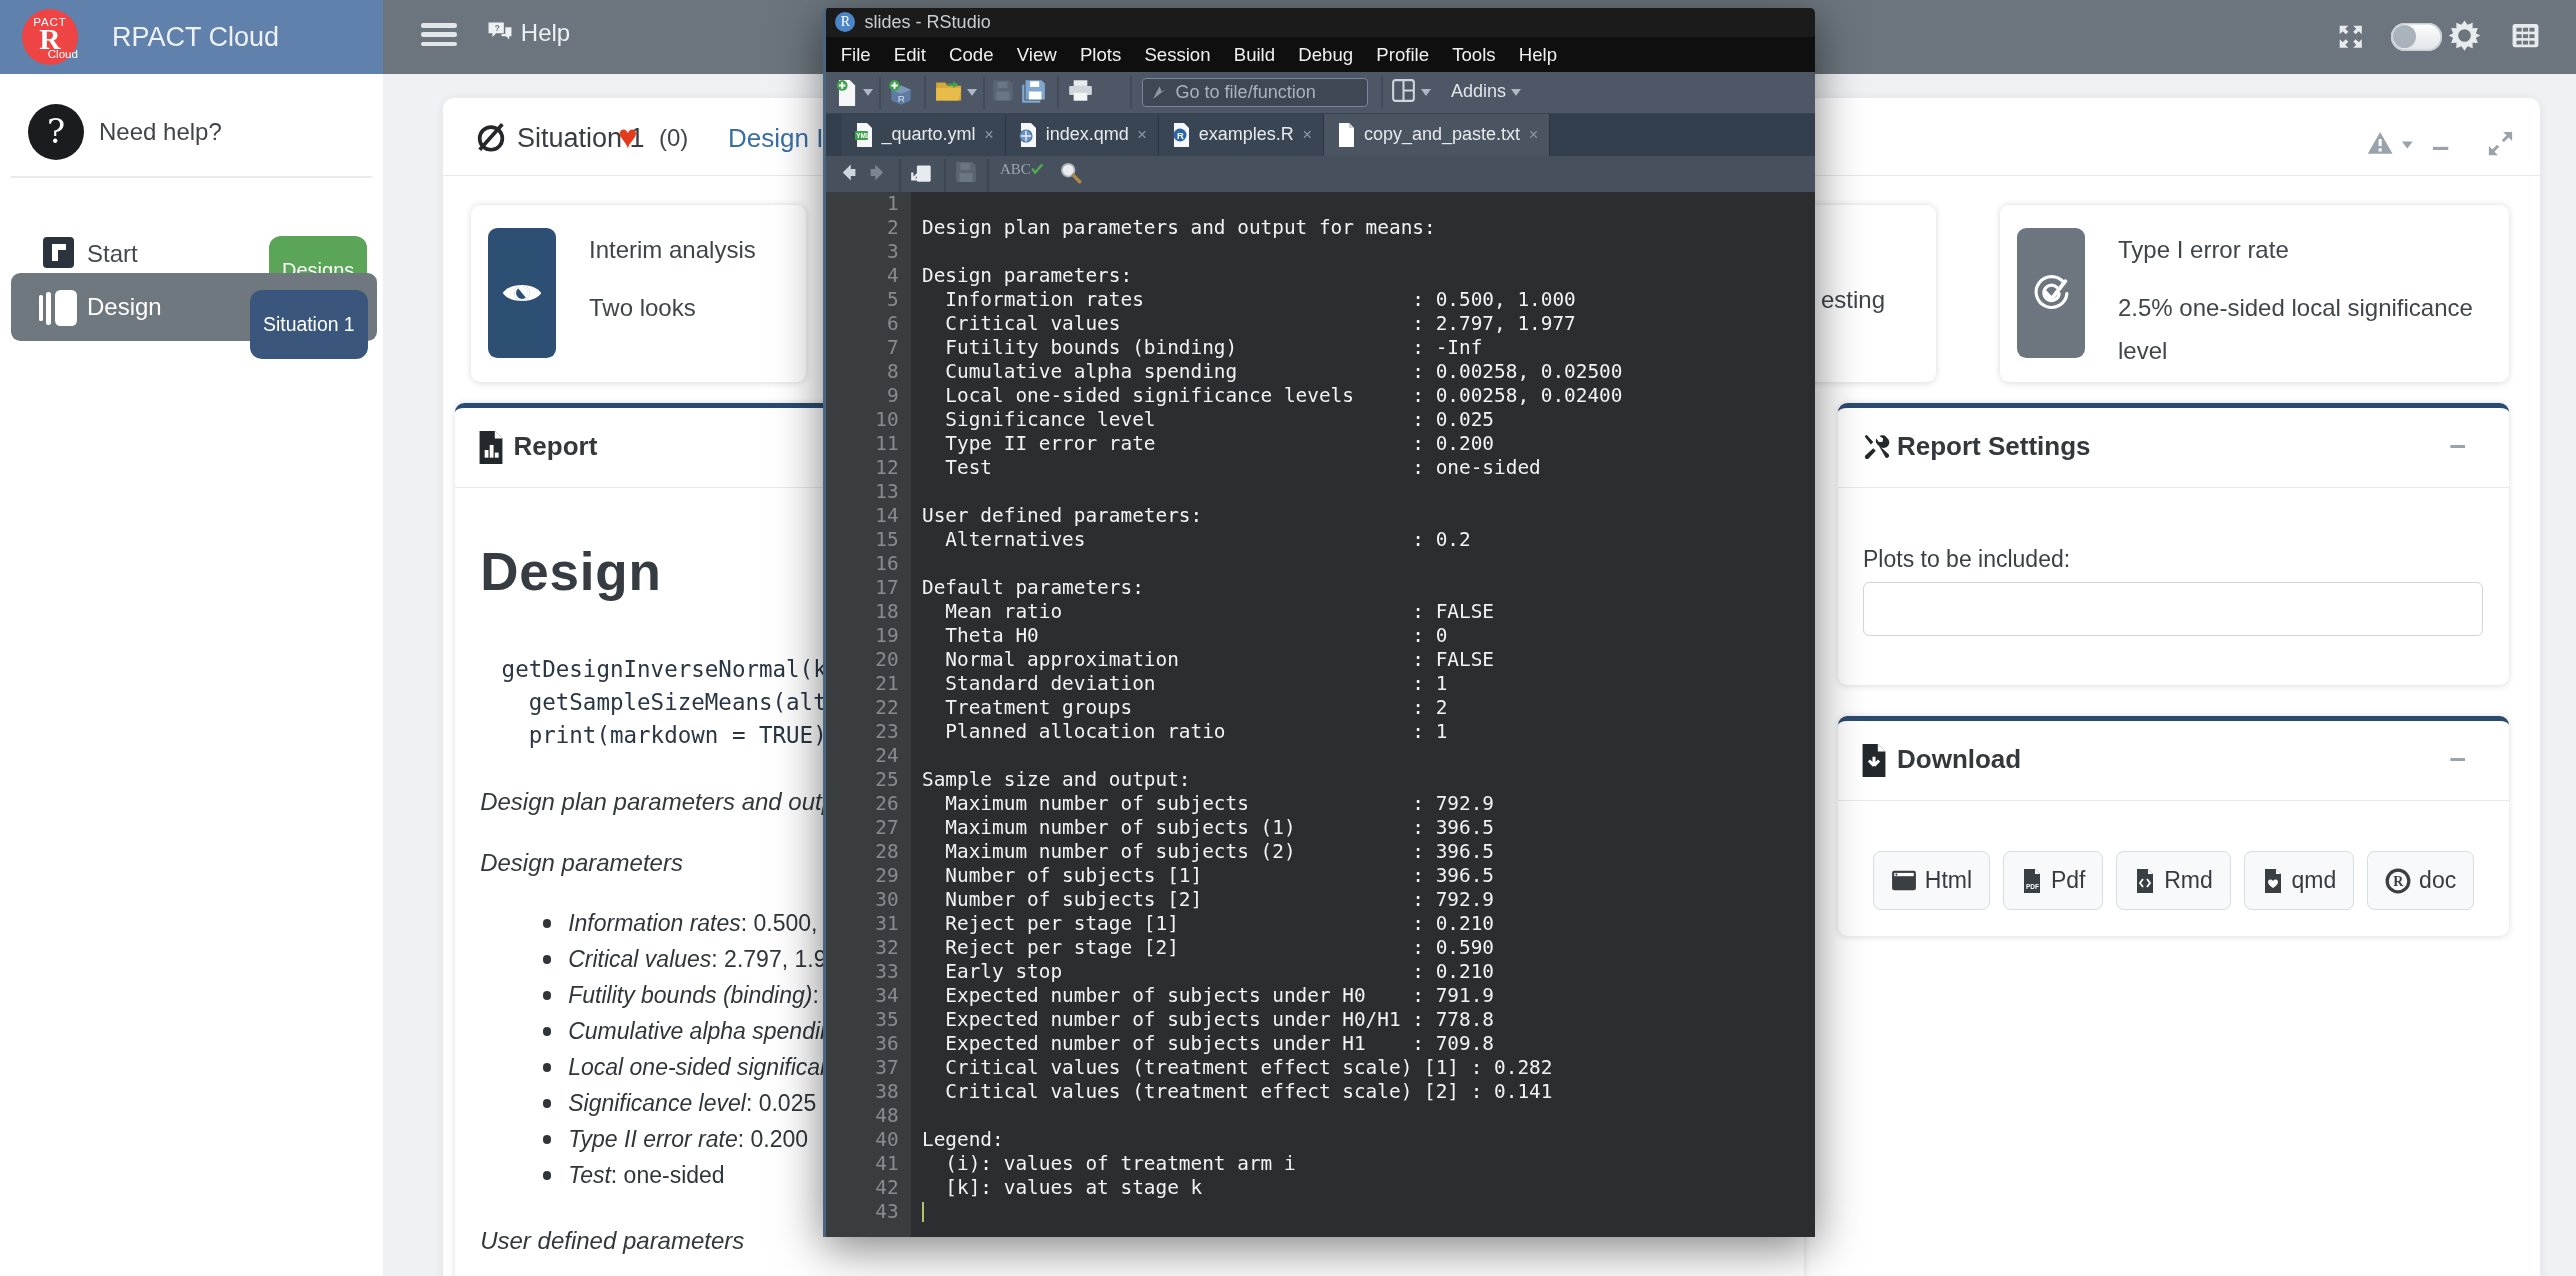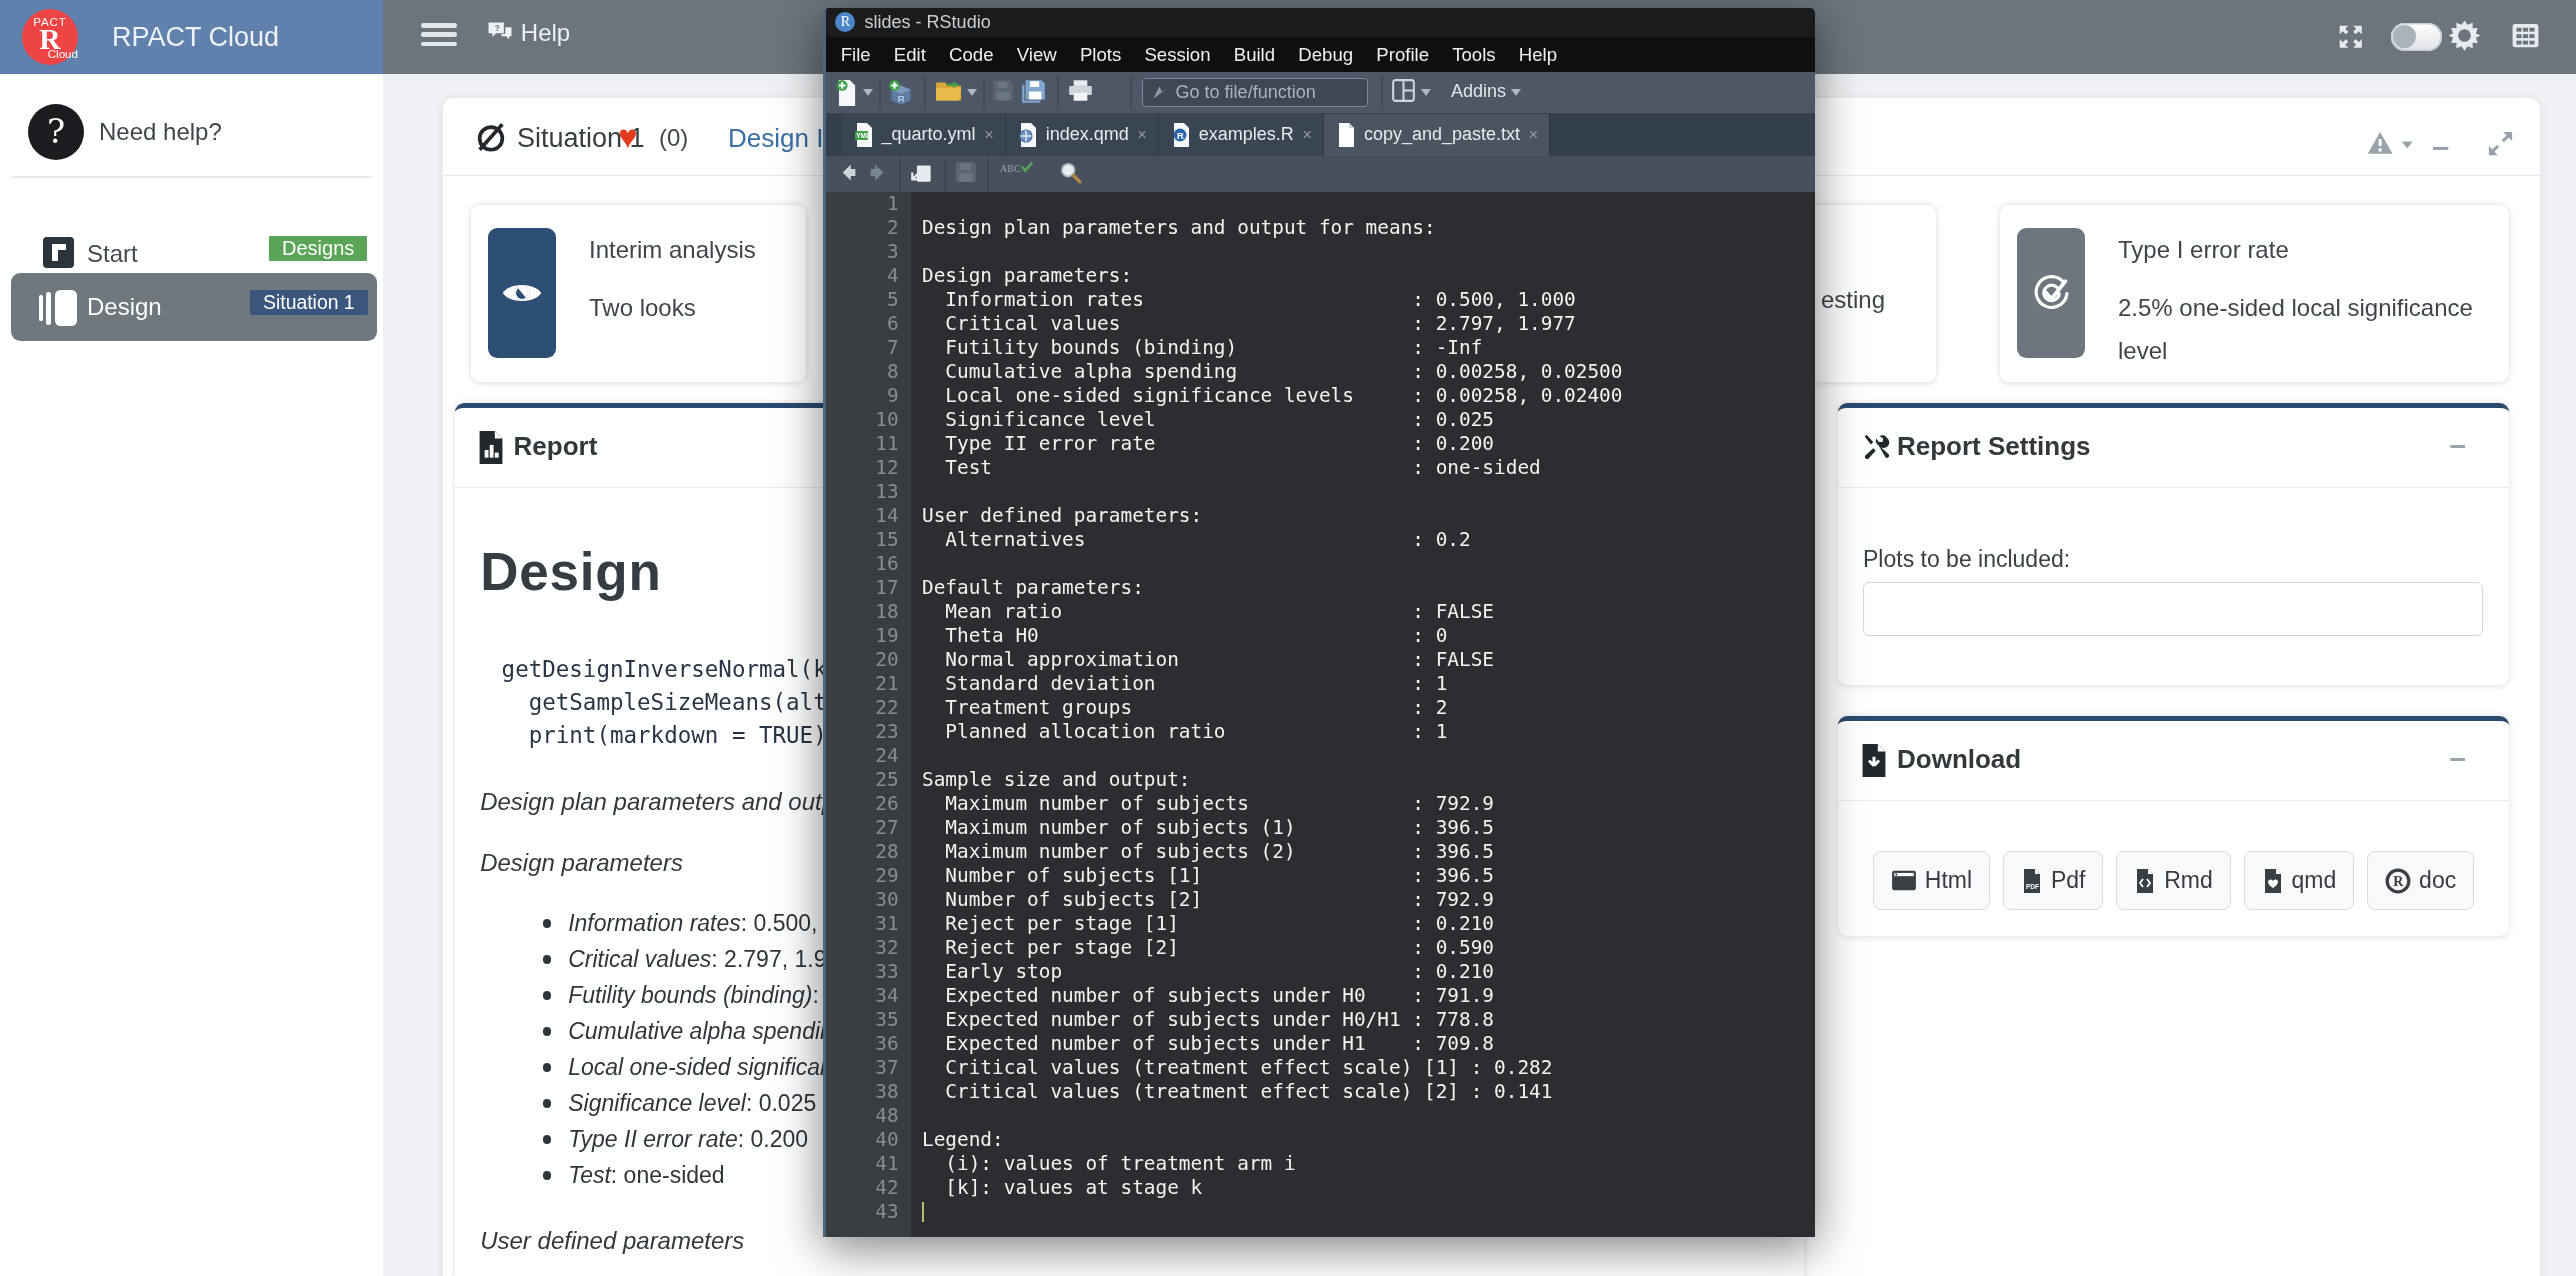--- a/index.html
+++ b/index.html
@@ -27,21 +27,21 @@
   #need-help{position:absolute;left:0;top:28px;width:100%;height:62px;cursor:pointer}
   #need-help .circ{position:absolute;left:28px;top:1.6px;width:56px;height:56px;border-radius:50%;background:#1a1c1f;color:#fff;font-size:34px;text-align:center;line-height:54px;font-family:"DejaVu Serif",serif}
   #need-help .txt{position:absolute;left:99px;top:15.5px;font-size:24px;color:#3f454b}
   #side-divider{position:absolute;left:11px;top:102px;width:361px;height:1.6px;background:#e9eaec}
   .side-row{position:absolute;left:0;width:383px;height:50px}
   #row-start{top:155px;cursor:pointer}
   #start-ico{position:absolute;left:43px;top:7.8px;width:31px;height:31px;border-radius:3.9px;background:#2b333c}
   #start-ico .f{position:absolute;left:8.5px;top:7px;width:14.7px;height:6.2px;background:#fff}
   #start-ico .f2{position:absolute;left:8.5px;top:7px;width:6.2px;height:17px;background:#fff}
   .side-label{position:absolute;left:87px;top:11px;font-size:24px;color:#434a51}
-  .badge{position:absolute;font-size:20px;color:#fff;border-radius:1px;padding:1px 13px;top:7px}
+  .badge{position:absolute;font-size:20px;color:#fff;border-radius:12px;padding:23px 13px;top:7px}
   #badge-designs{left:269px;background:#5aa557}
   #row-design{top:199px;height:68px;cursor:pointer}
   #design-sel{position:absolute;left:11px;top:0;width:366px;height:68px;background:#70787f;border-radius:9.3px}
   #design-ico{position:absolute;left:39px;top:17px;width:36px;height:36px}
   #design-ico .b1{position:absolute;left:0;top:4.7px;width:3.9px;height:26px;background:#fff;border-radius:1.6px}
   #design-ico .b2{position:absolute;left:7px;top:1.6px;width:5.4px;height:33px;background:#fff;border-radius:2.3px}
   #design-ico .b3{position:absolute;left:15.5px;top:0;width:22px;height:36px;background:#fff;border-radius:5.4px}
   #row-design .side-label{color:#fff;top:20px}
   #badge-sit1{left:250px;top:17px;background:#3a567c;font-size:19.4px}
   
@@ -524,21 +524,21 @@
     </span>
     <span class="sep" style="left:118px;top:3.1px;background:#3c4652"></span>
     <span class="edi" style="left:129px">
       <svg width="22" height="22" viewBox="0 0 20 20">
           <path d="M1 1h15l3 3v15H1z" fill="#5a6571"></path>
           <rect x="4" y="11" width="12" height="8" fill="#6b7683"></rect>
           <rect x="5" y="2" width="9" height="6" fill="#6b7683"></rect>
         </svg>
     </span>
     <span class="sep" style="left:161px;top:3.1px;background:#3c4652"></span>
-    <span class="edi" style="left:174px;color:#9aa4ad;font-size:10px;font-weight:normal;font-family:'Liberation Serif',serif">ABC<svg width="12.4" height="11" viewBox="0 0 12 10" style="display:inline">
+    <span class="edi" style="left:174px;color:#9aa4ad;font-size:15px;font-weight:normal;font-family:'Liberation Serif',serif">ABC<svg width="12.4" height="11" viewBox="0 0 12 10" style="display:inline">
           <path d="M1 5l3 4 7-8" stroke="#56a556" stroke-width="2.4" fill="none"></path>
         </svg></span>
     <span class="edi" style="left:233px">
       <svg width="23" height="23" viewBox="0 0 20 20">
           <circle cx="8" cy="8" r="5.5" fill="#e9edf0" stroke="#aab3bc" stroke-width="1.5"></circle>
           <line x1="12.5" y1="12.5" x2="18" y2="18" stroke="#b08948" stroke-width="3" stroke-linecap="round"></line>
         </svg>
     </span>
   </div>
   <div id="rs-editor">

